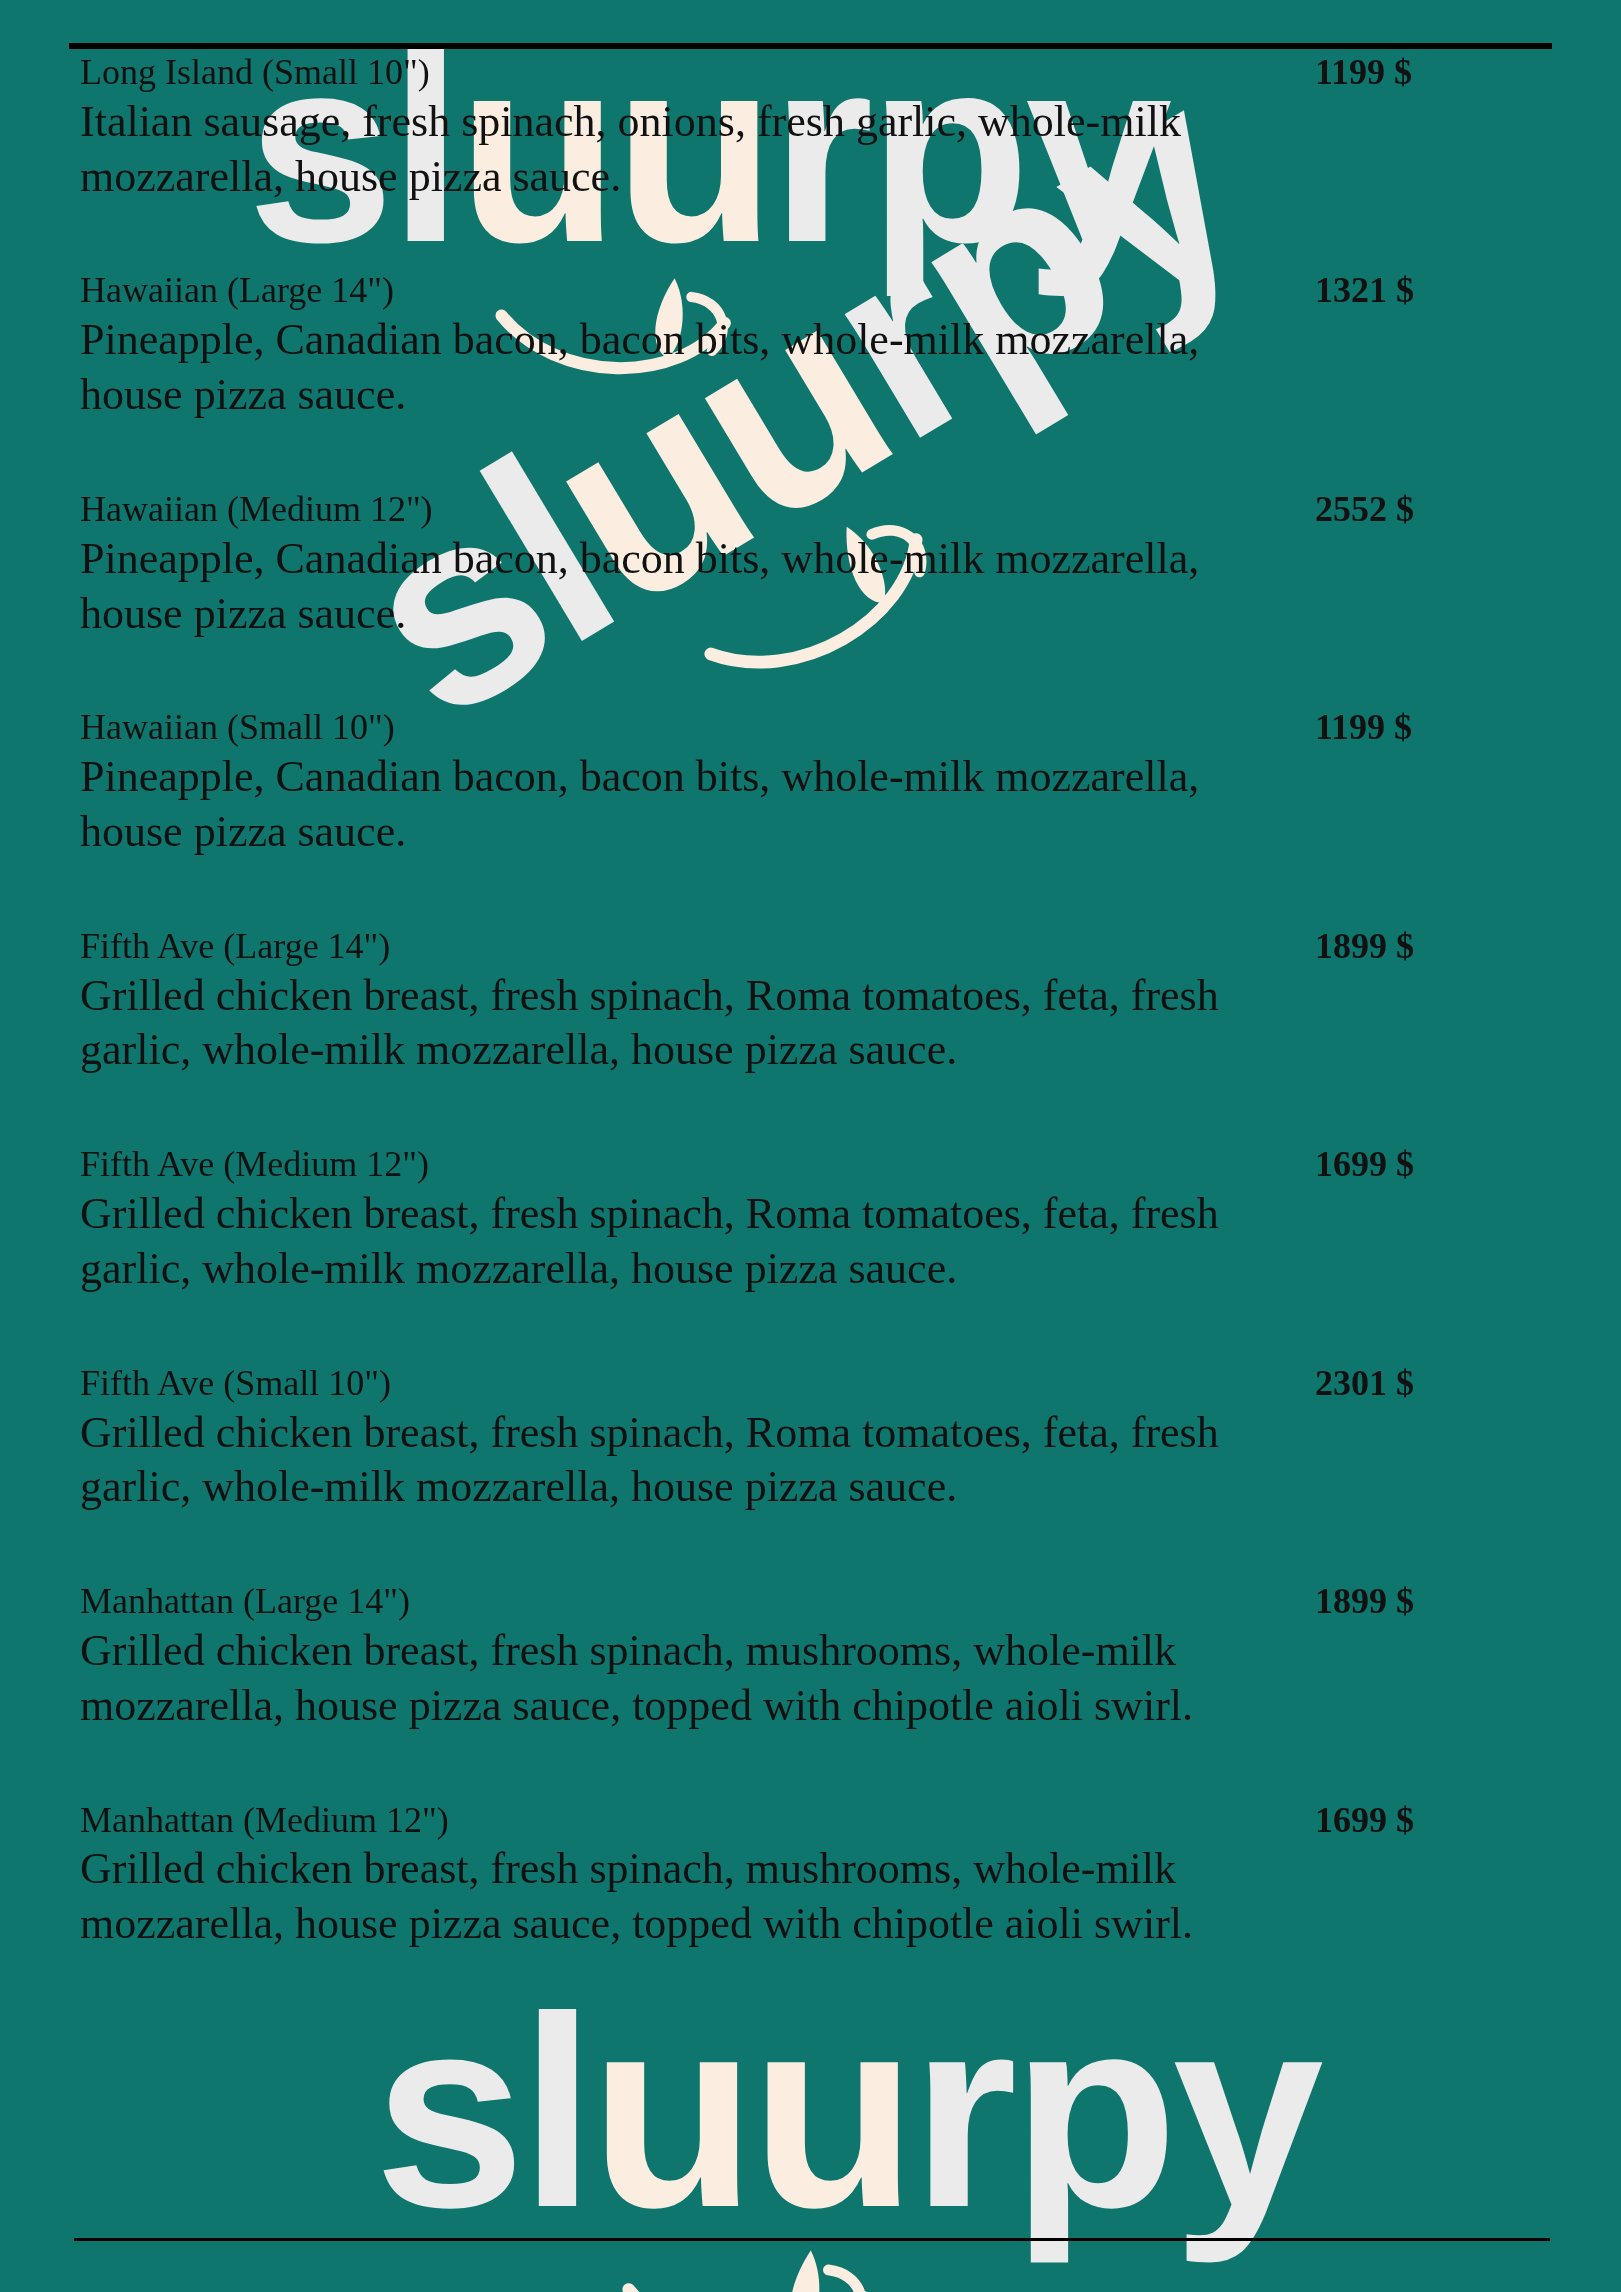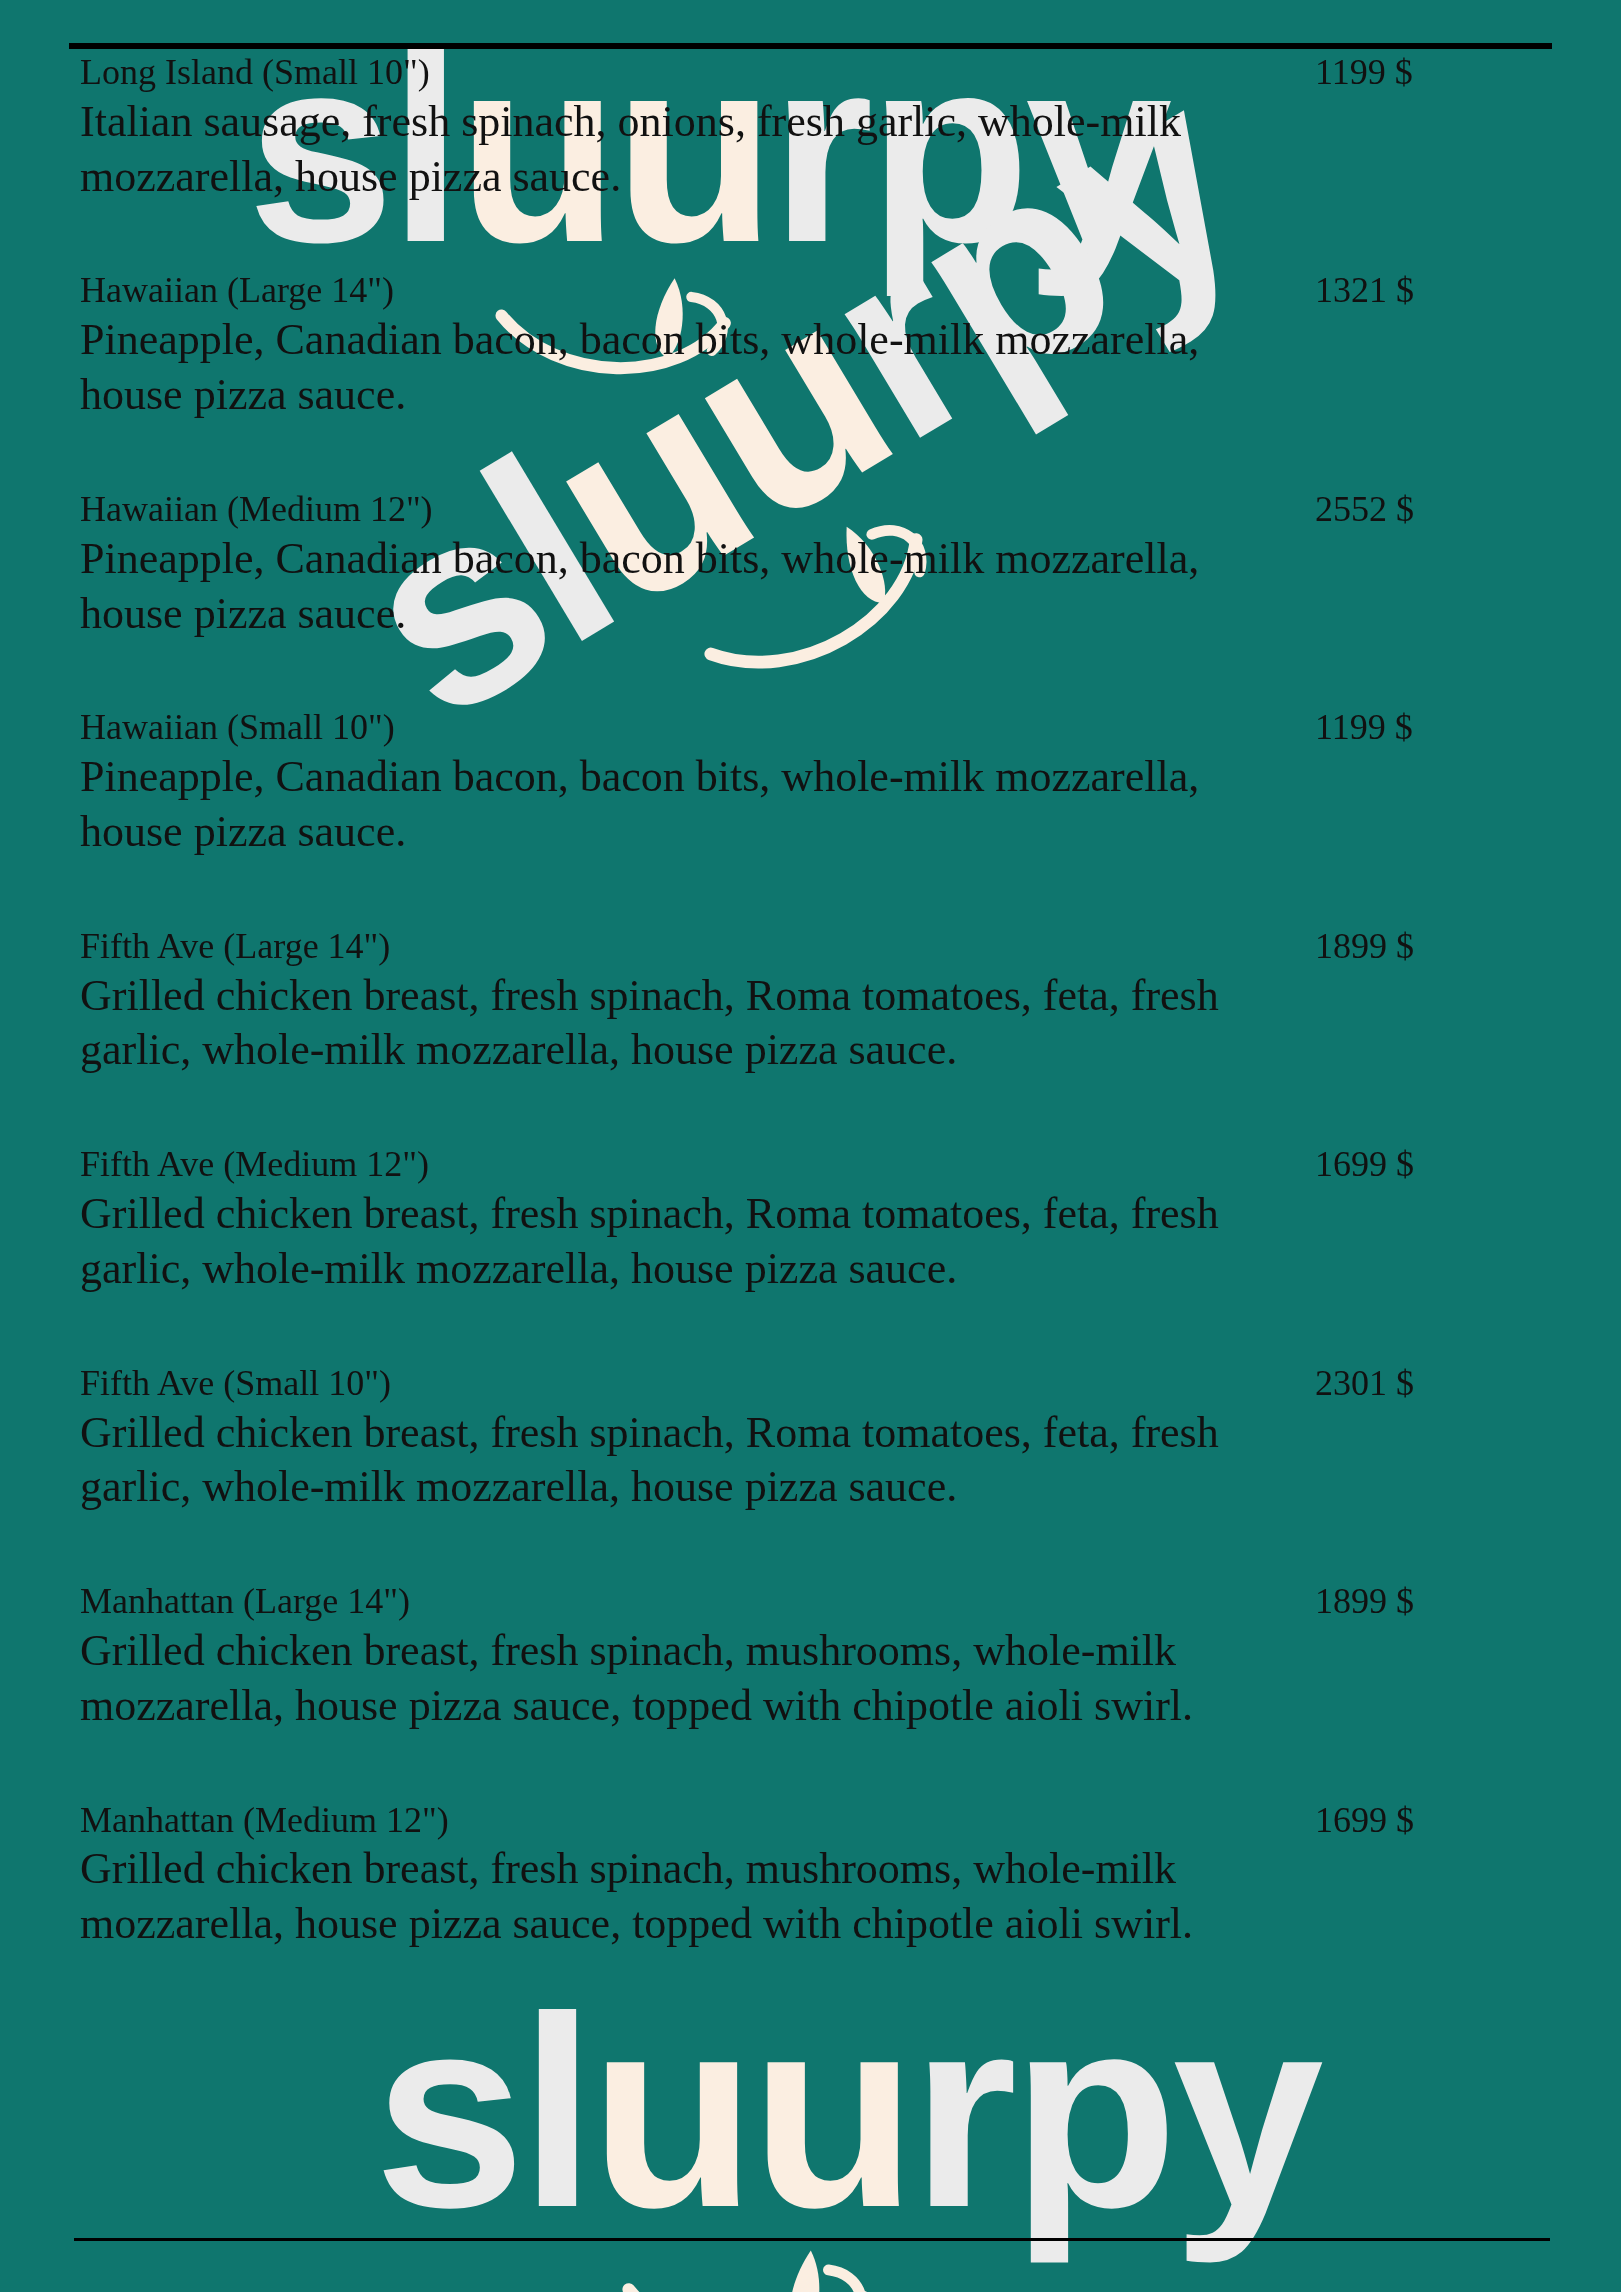--- a/index.html
+++ b/index.html
@@ -117,20 +117,21 @@
     font-size: 36px;
     color: #111111;
     line-height: 1.22;
   }
   .price-inner {
     display: block;
     margin-left: 0;
     width: 245px;
     text-align: left;
     padding-left: 47px;
+    font-weight: bold;
   }
   .item-desc {
     margin-left: 80px;
     margin-right: 382px;
     font-size: 44px;
     color: #111111;
     line-height: 1.245;
   }
 </style>
 </head>

